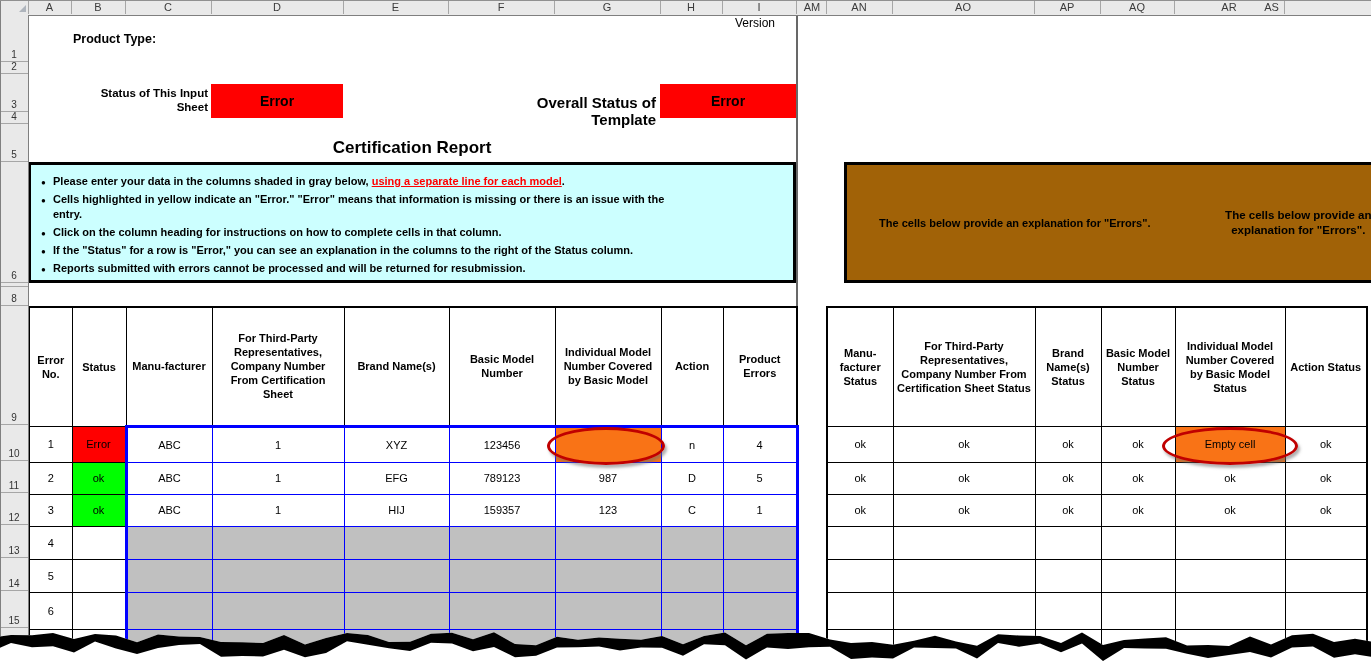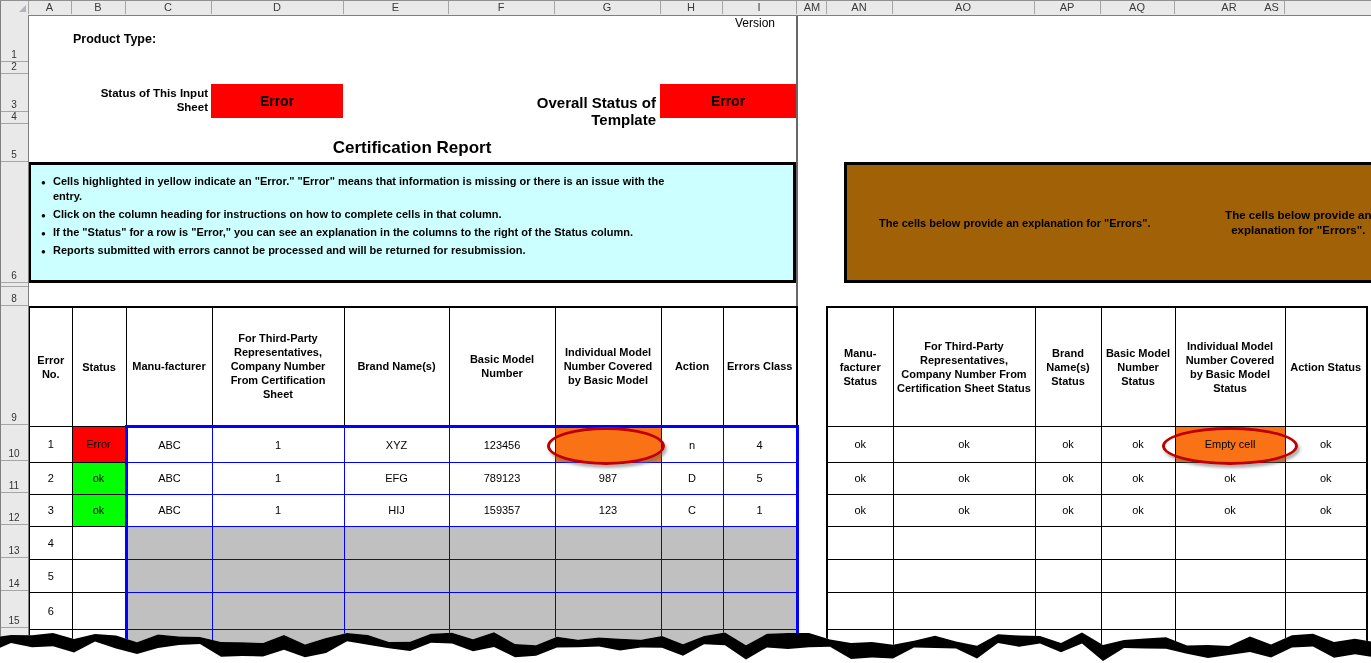--- a/index.html
+++ b/index.html
@@ -121,20 +121,23 @@
 
   <div id="version">Version</div>
   <div class="lbl" id="product-type">Product Type:</div>
   <div class="lbl" id="input-status-label">Status of This Input Sheet</div>
   <div class="errbox" id="errbox-input">Error</div>
   <div class="lbl" id="overall-status-label">Overall Status of Template</div>
   <div class="errbox" id="errbox-overall">Error</div>
   <div id="sheet-title">Certification Report</div>
 
   <div id="instructions">
+    <div class="bullet">
+      <span>Please enter your data in the columns shaded in gray below, </span><span class="redlink">using a separate line for each model</span><span>.</span>
+    </div>
     <div class="bullet">
       <span>Cells highlighted in yellow indicate an "Error."  "Error" means that information is missing or there is an issue with the</span>
       <span class="wrapline">entry.</span>
     </div>
     <div class="bullet">Click on the column heading for instructions on how to complete cells in that column.</div>
     <div class="bullet">If the "Status" for a row is "Error," you can see an explanation in the columns to the right of the Status column.</div>
     <div class="bullet">Reports submitted with errors cannot be processed and will be returned for resubmission.</div>
   </div>
 
   <div id="explanation">
@@ -157,21 +160,21 @@
     <tbody>
         <tr style="height:119px">
       <th>Error No.</th>
       <th>Status</th>
       <th>Manu-facturer</th>
       <th>For Third-Party Representatives, Company Number From Certification Sheet</th>
       <th>Brand Name(s)</th>
       <th>Basic Model Number</th>
       <th>Individual Model Number Covered by Basic Model</th>
       <th>Action</th>
-      <th>Errors Class</th>
+      <th>Product Errors</th>
     </tr>
     <tr style="height:36px">
       <td>1</td>
       <td class="s-error">Error</td>
       <td class="bl bl-left bl-top">ABC</td>
       <td class="bl bl-top">1</td>
       <td class="bl bl-top">XYZ</td>
       <td class="bl bl-top">123456</td>
       <td class="bl bl-top yellow"></td>
       <td class="bl bl-top">n</td>

